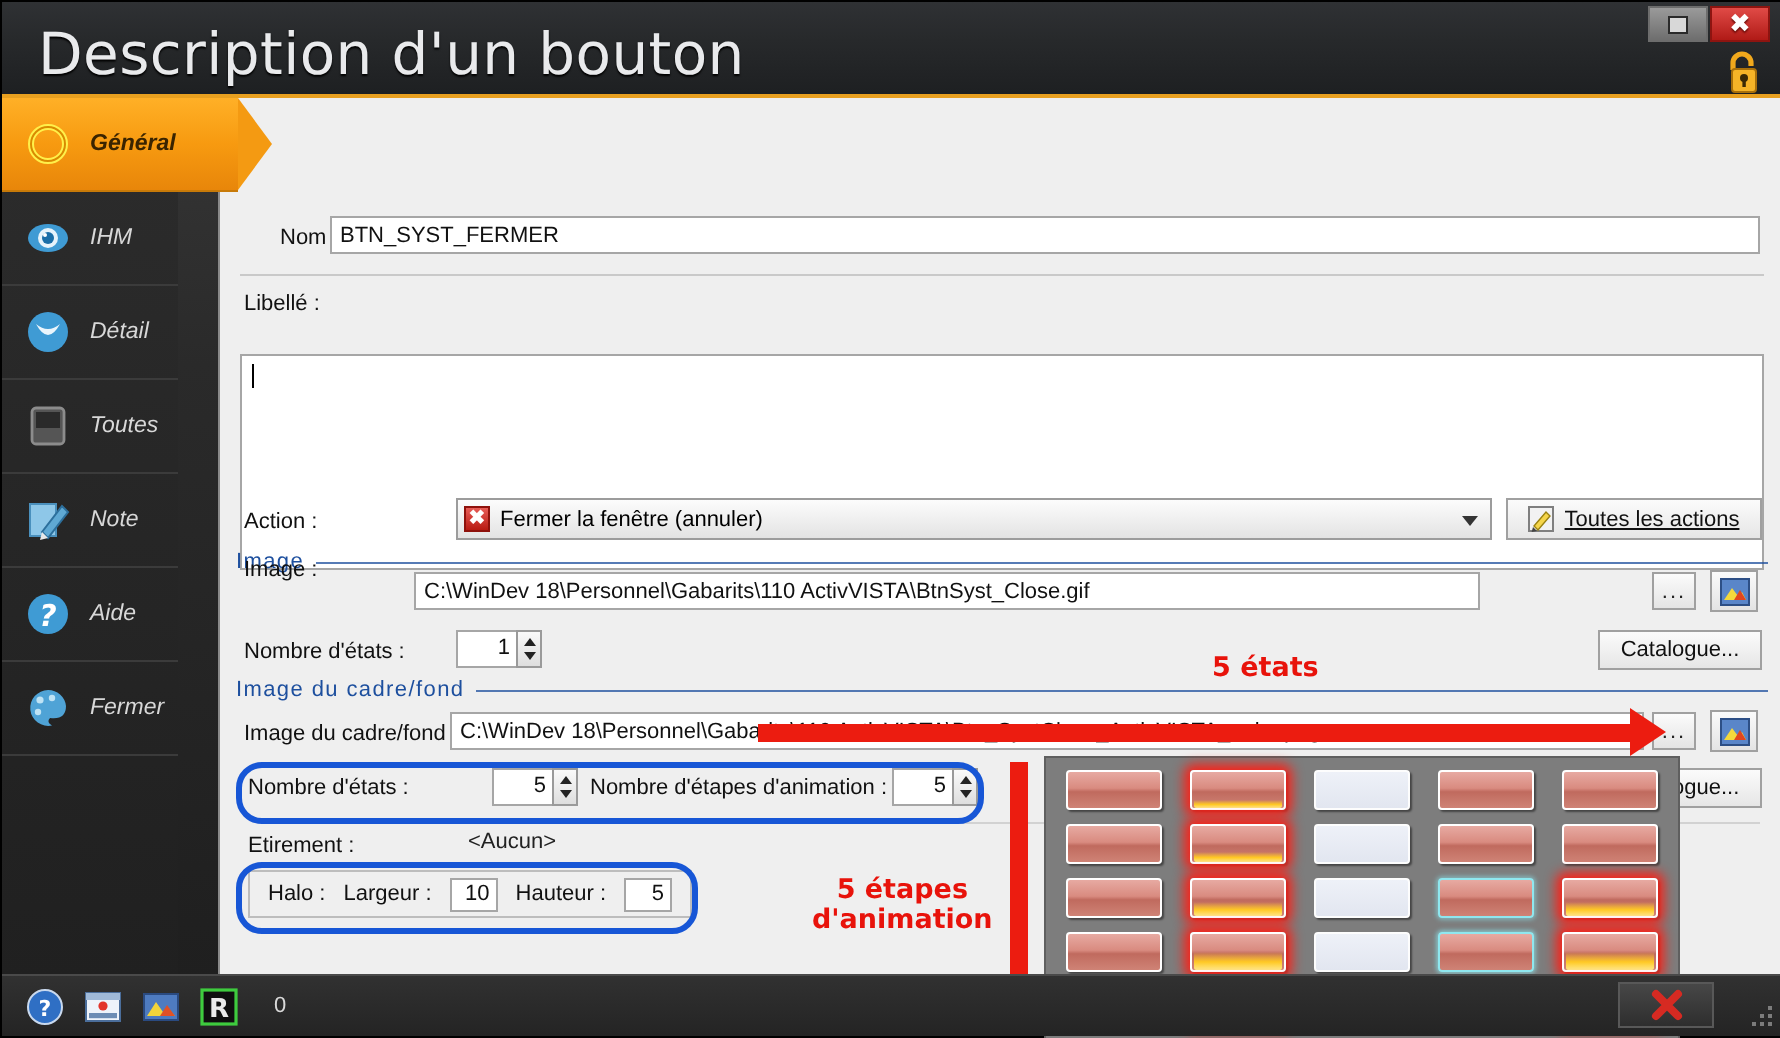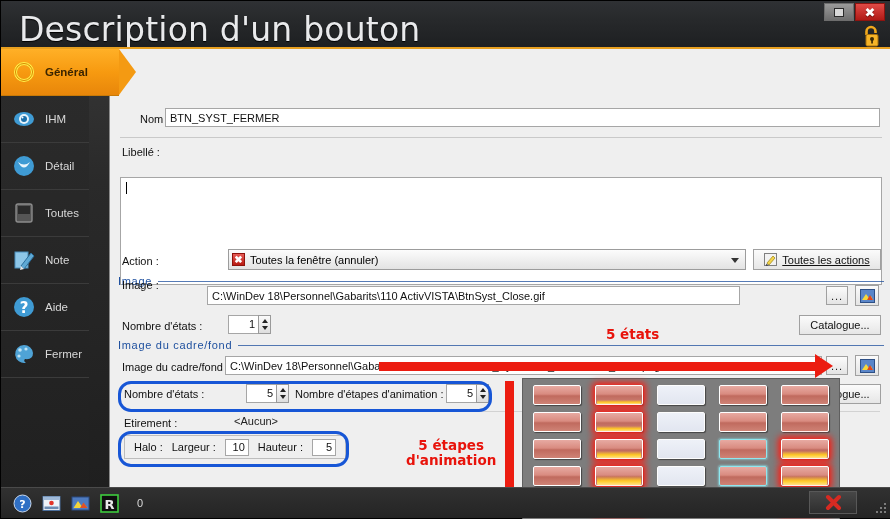--- a/index.html
+++ b/index.html
@@ -21,39 +21,40 @@
     position:absolute;left:0;top:0;width:890px;height:48px;
     background:linear-gradient(180deg,#2f3134 0%,#27292b 40%,#1d1f21 100%);
     overflow:hidden;
   }
   .titlebar:after{
     content:"";position:absolute;left:0;right:0;bottom:0;height:2px;
     background:#e8a020;
   }
   .title-text{
     position:absolute;left:18px;top:9px;
-    font-size:33px;color:#e9eaec;letter-spacing:.2px;
+    font-size:29px;color:#e9eaec;letter-spacing:.2px;
     font-family:"DejaVu Sans", sans-serif;font-weight:400;
     text-shadow:0 1px 1px #000;
     white-space:nowrap;
   }
   .win-btns{position:absolute;right:6px;top:2px;display:flex;gap:1px;}
   .win-btn{
     width:30px;height:18px;display:flex;align-items:center;justify-content:center;
     border:1px solid #6d6d6d;box-sizing:border-box;
   }
   .win-btn.restore{background:linear-gradient(180deg,#9a9a9a,#6e6e6e);}
   .win-btn.close{background:linear-gradient(180deg,#e04a46,#b01a16);border-color:#8d1410;}
   .restore-glyph{width:10px;height:9px;border:1.6px solid #2a2a2a;background:#d8d8d8;box-sizing:border-box;}
   .close-glyph{color:#fff;font-size:13px;font-weight:bold;line-height:1;font-family:"DejaVu Sans",sans-serif;text-shadow:0 1px 1px #6b0c08;}
   .padlock{position:absolute;right:10px;top:24px;width:20px;height:22px;}
   
   .sidebar{
     position:absolute;left:0;top:48px;width:88px;height:441px;
     background:linear-gradient(180deg,#2c2c2c,#202020);
+    font-style:italic;
   }
   .side-item{
     position:relative;height:47px;display:flex;align-items:center;
     padding-left:10px;box-sizing:border-box;
     border-bottom:1px solid #3b3b3b;
     color:#d8d8d8;font-size:11.5px;
   }
   .side-item .icon{width:26px;height:26px;flex:0 0 26px;margin-right:8px;position:relative;}
   .side-item.active{
     background:linear-gradient(180deg,#ffb027 0%,#f79a10 50%,#e8860a 100%);
@@ -309,21 +310,21 @@
 
     <div class="lbl" style="position:absolute;left:12px;top:97px;">Libellé :</div>
     <div class="list-body" style="position:absolute;left:10px;top:128px;width:762px;height:108px;">
       <span class="caret"></span>
       <span style="position:absolute;left:8px;top:3px;font-size:11px;color:#111;"></span>
     </div>
 
     <div class="lbl" style="position:absolute;left:12px;top:206px;">Action :</div>
     <div class="combo" style="position:absolute;left:118px;top:200px;width:518px;">
       <span class="redx">✖</span>
-      <span>Toutes la fenêtre (annuler)</span>
+      <span>Fermer la fenêtre (annuler)</span>
       <span class="arrow"></span>
     </div>
     <div class="btn" style="position:absolute;left:643px;top:200px;width:128px;">
       <svg width="13" height="13" viewBox="0 0 13 13">
         <rect x="0.5" y="0.5" width="12" height="12" fill="#f2f2f2" stroke="#7f7f7f"></rect>
         <path d="M3 10 L9 3 L11 5 L5 12 Z" fill="#f5d54a" stroke="#9a8211" stroke-width=".7"></path>
         <path d="M2.5 10.5 L4.5 12.5 L1.8 13 Z" fill="#444"></path>
       </svg>
       <span class="u">Toutes les actions</span>
     </div>

